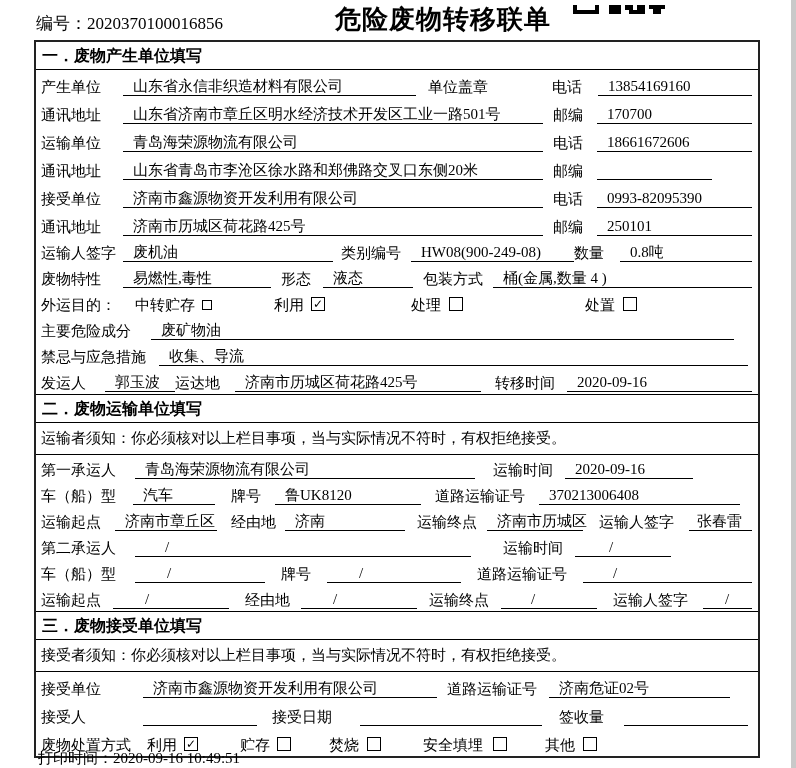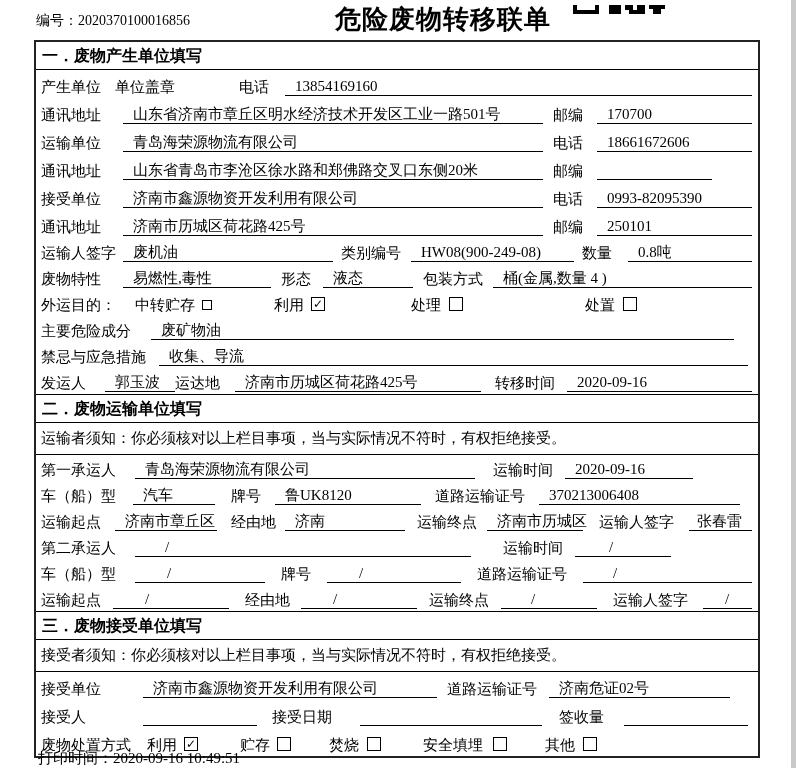--- a/index.html
+++ b/index.html
@@ -2,21 +2,21 @@
 <html><head>
 <meta charset="utf-8">
 <style>
   html,body{margin:0;padding:0;}
   body{
     width:796px;height:768px;background:#ffffff;overflow:hidden;position:relative;
     font-family:"Liberation Serif","DejaVu Serif",serif;color:#000;
   }
   .right-edge{position:absolute;top:0;right:0;width:5px;height:768px;background:#c9c9c9;}
   .doc-header{position:relative;height:40px;}
-  .serial{position:absolute;left:36px;top:12px;font-size:14px;white-space:nowrap;}
+  .serial{position:absolute;left:36px;top:12px;font-size:17px;white-space:nowrap;}
   .doc-title{
     position:absolute;left:443px;top:2px;transform:translateX(-50%);
     font-size:26px;font-weight:bold;letter-spacing:1px;white-space:nowrap;
     font-family:"Liberation Sans","DejaVu Sans",sans-serif;
   }
   .qr{position:absolute;left:573px;top:0;}
   .formbox{
     position:absolute;left:34px;top:40px;width:726px;box-sizing:border-box;
     border:2px solid #222;background:#fff;
   }
@@ -67,20 +67,21 @@
     </svg>
   </div>
 </div>
 
 <div class="formbox">
 
   <div class="sec-header">一．废物产生单位填写</div>
 
   <div class="row tall">
     <span class="lbl" style="width:62px">产生单位</span>
+    <span class="u" style="width:293px;margin-left:20px">山东省永信非织造材料有限公司</span>
     <span class="lbl" style="margin-left:12px;width:62px">单位盖章</span>
     <span class="lbl" style="margin-left:62px;width:32px">电话</span>
     <span class="u fill" style="margin-left:14px">13854169160</span>
   </div>
 
   <div class="row tall">
     <span class="lbl" style="width:62px">通讯地址</span>
     <span class="u" style="width:420px;margin-left:20px">山东省济南市章丘区明水经济技术开发区工业一路501号</span>
     <span class="lbl" style="margin-left:10px;width:32px">邮编</span>
     <span class="u fill" style="margin-left:12px">170700</span>
@@ -112,21 +113,21 @@
     <span class="u" style="width:420px;margin-left:20px">济南市历城区荷花路425号</span>
     <span class="lbl" style="margin-left:10px;width:32px">邮编</span>
     <span class="u fill" style="margin-left:12px">250101</span>
   </div>
 
   <div class="row">
     <span class="lbl" style="width:62px">运输人签字</span>
     <span class="u" style="width:210px;margin-left:20px">废机油</span>
     <span class="lbl" style="margin-left:8px;width:62px">类别编号</span>
     <span class="u" style="width:163px;margin-left:8px">HW08(900-249-08)</span>
-    <span class="lbl" style="margin-left:8px;width:32px">数量</span>
+    <span class="lbl" style="width:32px">数量</span>
     <span class="u fill" style="margin-left:14px">0.8吨</span>
   </div>
 
   <div class="row">
     <span class="lbl" style="width:62px">废物特性</span>
     <span class="u" style="width:148px;margin-left:20px">易燃性,毒性</span>
     <span class="lbl" style="margin-left:10px;width:32px">形态</span>
     <span class="u" style="width:90px;margin-left:10px">液态</span>
     <span class="lbl" style="margin-left:10px;width:62px">包装方式</span>
     <span class="u fill" style="margin-left:8px">桶(金属,数量 4 )</span>

